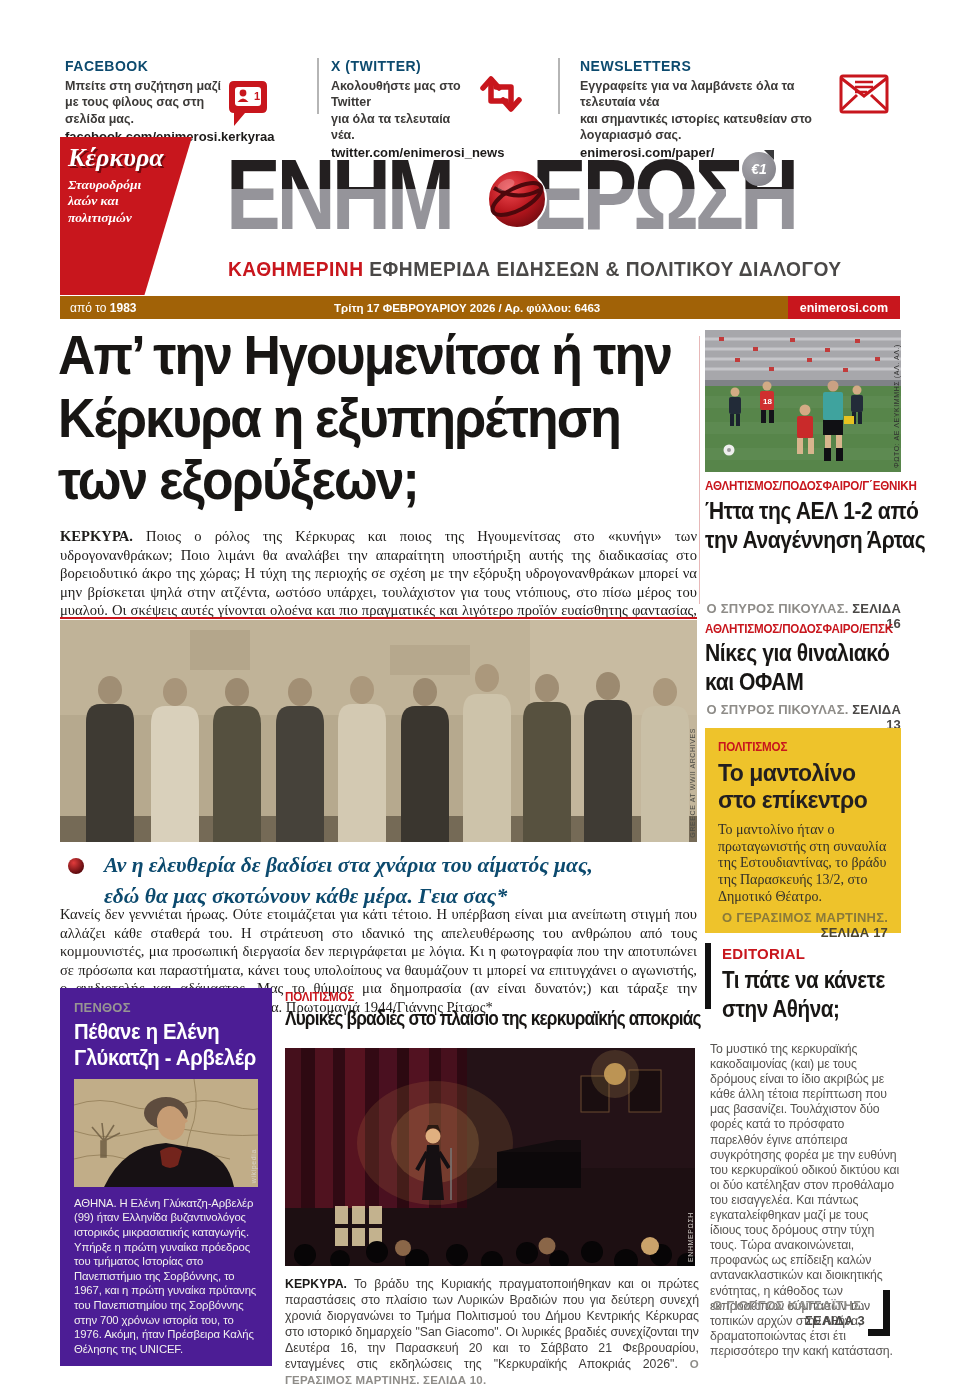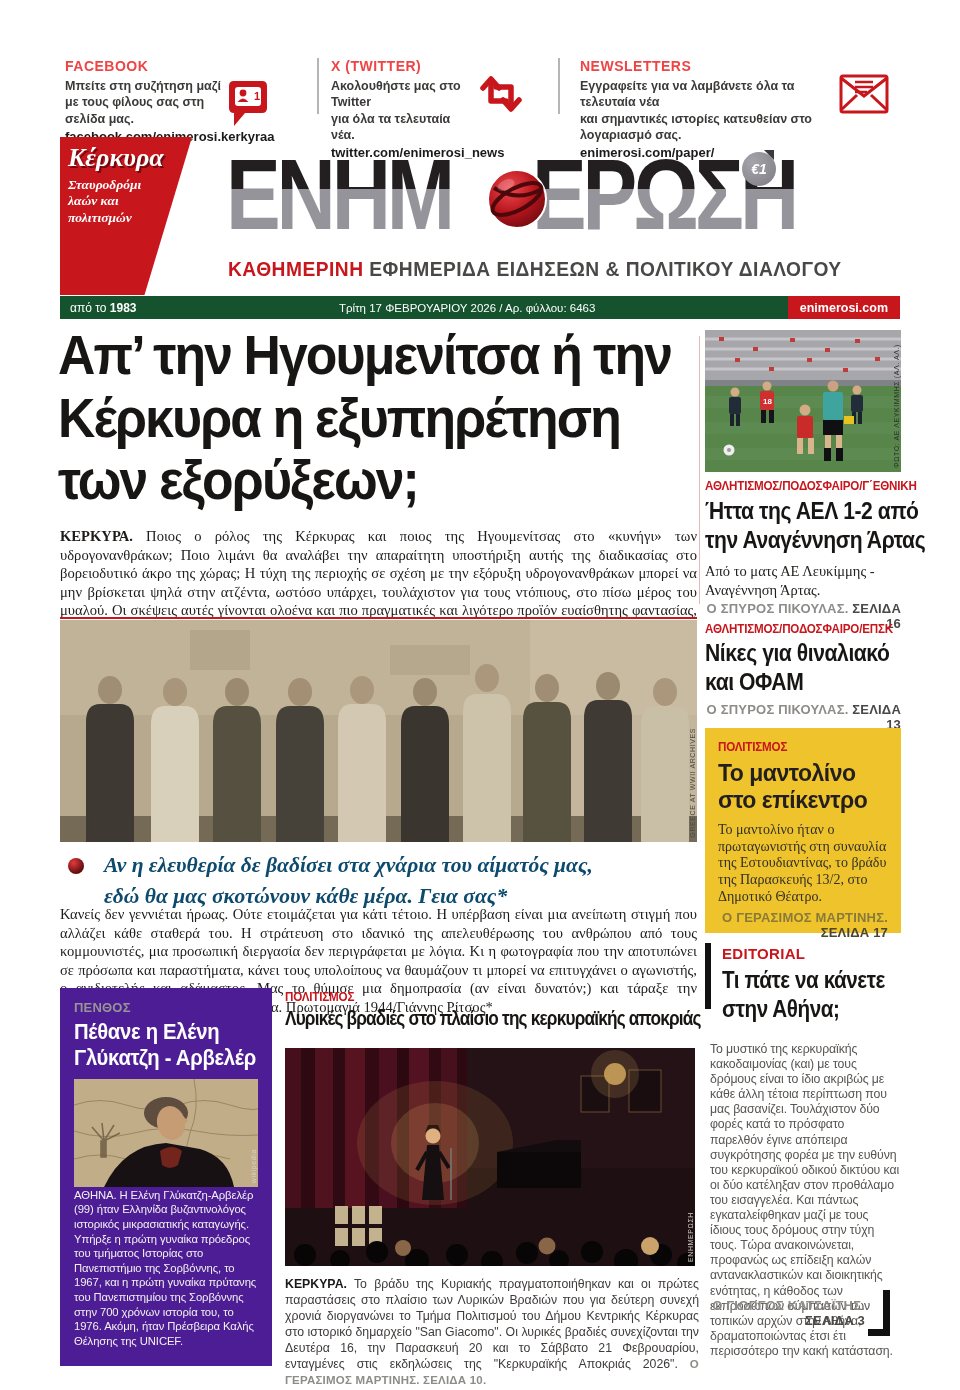--- a/index.html
+++ b/index.html
@@ -2,21 +2,21 @@
 <html><head>
 <meta charset="utf-8">
 <style>
   * { margin:0; padding:0; box-sizing:border-box; }
   html,body { background:#e9e9e9; }
   body { width:960px; height:1390px; position:relative; font-family:"Liberation Sans",sans-serif; }
   .page { position:absolute; inset:0; background:#ffffff; overflow:hidden; }
   .abs { position:absolute; }
 
   
-  .soc-title { font-size:14px; font-weight:bold; letter-spacing:.5px; color:#ef4444; margin-bottom:4px; }
+  .soc-title { font-size:14px; font-weight:bold; letter-spacing:.5px; color:#0c4a6e; margin-bottom:4px; }
   .soc-line  { font-size:12.5px; font-weight:bold; color:#3c3a38; line-height:1.3; }
   .soc-url   { font-size:13px; font-weight:bold; color:#1c1a19; margin-top:2px; }
   .vdiv { width:2px; background:#b5b5b5; }
 
   
   .region-block { left:60px; top:137px; width:132px; height:158px; background:#c8161d;
     clip-path:polygon(0 0,100% 0,64% 100%,0 100%); padding:6px 8px; }
   .region-name { font-family:"Liberation Serif",serif; font-style:italic; font-weight:bold;
     font-size:26px; color:#fff; text-shadow:2px 2px 0 rgba(40,0,0,.55); }
   .region-tag { font-family:"Liberation Serif",serif; font-style:italic; font-weight:bold;
@@ -32,24 +32,24 @@
   .price-badge { left:742px; top:152px; width:34px; height:34px; border-radius:50%;
     background:radial-gradient(circle at 32% 30%, #a5a4aa, #7e7d84); color:#fff; font-weight:bold;
     font-style:italic; font-size:14px; display:flex; align-items:center; justify-content:center; }
   .price-badge::after { content:""; position:absolute; right:2px; top:-2px; width:10px; height:10px;
     background:#3a3a3c; clip-path:polygon(0 0,100% 0,100% 100%); }
   .subline { left:228px; top:258px; font-size:20px; font-weight:bold; letter-spacing:.5px; white-space:nowrap;
     transform:scaleX(.96); transform-origin:left top; }
   .subline .k { color:#c8161d; } .subline .r { color:#4a4847; }
 
   
-  .datebar { left:60px; top:296px; width:840px; height:23px; background:#14532d; color:#fff;
+  .datebar { left:60px; top:296px; width:840px; height:23px; background:#a16207; color:#fff;
     display:flex; align-items:center; font-size:12px; }
   .datebar .since { padding:0 10px; white-space:nowrap; }
-  .datebar .mid { flex:1; text-align:center; font-weight:normal; font-size:11.5px; }
+  .datebar .mid { flex:1; text-align:center; font-weight:bold; font-size:11.5px; }
   .datebar .site { background:#c8161d; height:23px; display:flex; align-items:center;
     padding:0 12px; font-weight:bold; font-size:12.5px; }
 
   
   .lead-hl { left:58px; top:324px; transform:scaleX(.94); transform-origin:left top; }
   .lead-hl div { font-size:55px; line-height:1.14; font-weight:bold; color:#181614;
     letter-spacing:-2px; white-space:nowrap; }
   .intro { left:60px; top:527px; width:637px; font-family:"Liberation Serif",serif;
     font-size:14.6px; line-height:1.27; color:#1e1c1a; text-align:justify; }
   .byl { font-family:"Liberation Sans",sans-serif; font-size:11.5px; font-weight:bold; color:#8e8c88; letter-spacing:.2px; }
@@ -94,21 +94,21 @@
   .ed-corner { left:868px; top:1290px; width:22px; height:46px; border-right:7px solid #111;
     border-bottom:7px solid #111; }
 
   
   .obit { left:60px; top:988px; width:212px; height:378px; background:#4c1d95; padding:12px 14px; }
   .obit-kicker { color:#979593; font-weight:bold; font-size:13px; letter-spacing:.2px; }
   .obit-hl div { font-size:22px; line-height:1.2; font-weight:bold; color:#fff; white-space:nowrap;
     letter-spacing:-.3px; }
   .obit-hl { transform:scaleX(.92); transform-origin:left top; margin-top:4px; }
   .obit-photo { position:relative; width:184px; height:108px; margin-top:7px; overflow:hidden; }
-  .obit-body { color:#f2f0ee; font-size:11.3px; line-height:14.6px; margin-top:1px; letter-spacing:-.1px; }
+  .obit-body { color:#f2f0ee; font-size:11.3px; line-height:14.6px; margin-top:9px; letter-spacing:-.1px; }
 
   
   .lyr-kicker { left:285px; top:990px; }
   .lyr-hl { left:285px; top:1006px; font-size:21px; font-weight:bold; color:#181614; white-space:nowrap;
     letter-spacing:-1px; transform:scaleX(.82); transform-origin:left top; }
   .caption { left:285px; top:1276px; width:414px; font-size:12.3px; line-height:16px; color:#3e3b39; text-align:justify; }
   .caption b { color:#1c1a19; }
 </style>
 </head>
 <body>
@@ -340,21 +340,20 @@
         <circle cx="24" cy="120" r="2" fill="#9a9a9a"></circle>
     </svg>
     <span class="vcredit" style="color:#2f2f2f;">ΦΩΤΟ: ΑΕ ΛΕΥΚΙΜΜΗΣ (ΑΛ. ΑΛ.)</span>
   </div>
 
   <div class="abs kicker" style="left:705px;top:479px;">ΑΘΛΗΤΙΣΜΟΣ/ΠΟΔΟΣΦΑΙΡΟ/Γ΄ΕΘΝΙΚΗ</div>
   <div class="abs rc-hl cond88" style="left:705px;top:496px;">
     <div>Ήττα της ΑΕΛ 1-2 από</div>
     <div>την Αναγέννηση Άρτας</div>
   </div>
-  <div class="abs dek" style="left:705px;top:562px;width:196px;">Από το ματς ΑΕ Λευκίμμης - Αναγέννηση Άρτας.</div>
   <div class="abs byline-r" style="left:705px;top:601px;width:196px;">
     <span>Ο ΣΠΥΡΟΣ ΠΙΚΟΥΛΑΣ.</span> <span class="pg">ΣΕΛΙΔΑ 16</span>
   </div>
 
   <div class="abs kicker" style="left:705px;top:622px;">ΑΘΛΗΤΙΣΜΟΣ/ΠΟΔΟΣΦΑΙΡΟ/ΕΠΣΚ</div>
   <div class="abs rc-hl cond88" style="left:705px;top:638px;">
     <div>Νίκες για θιναλιακό</div>
     <div>και ΟΦΑΜ</div>
   </div>
   <div class="abs byline-r" style="left:705px;top:702px;width:196px;">

